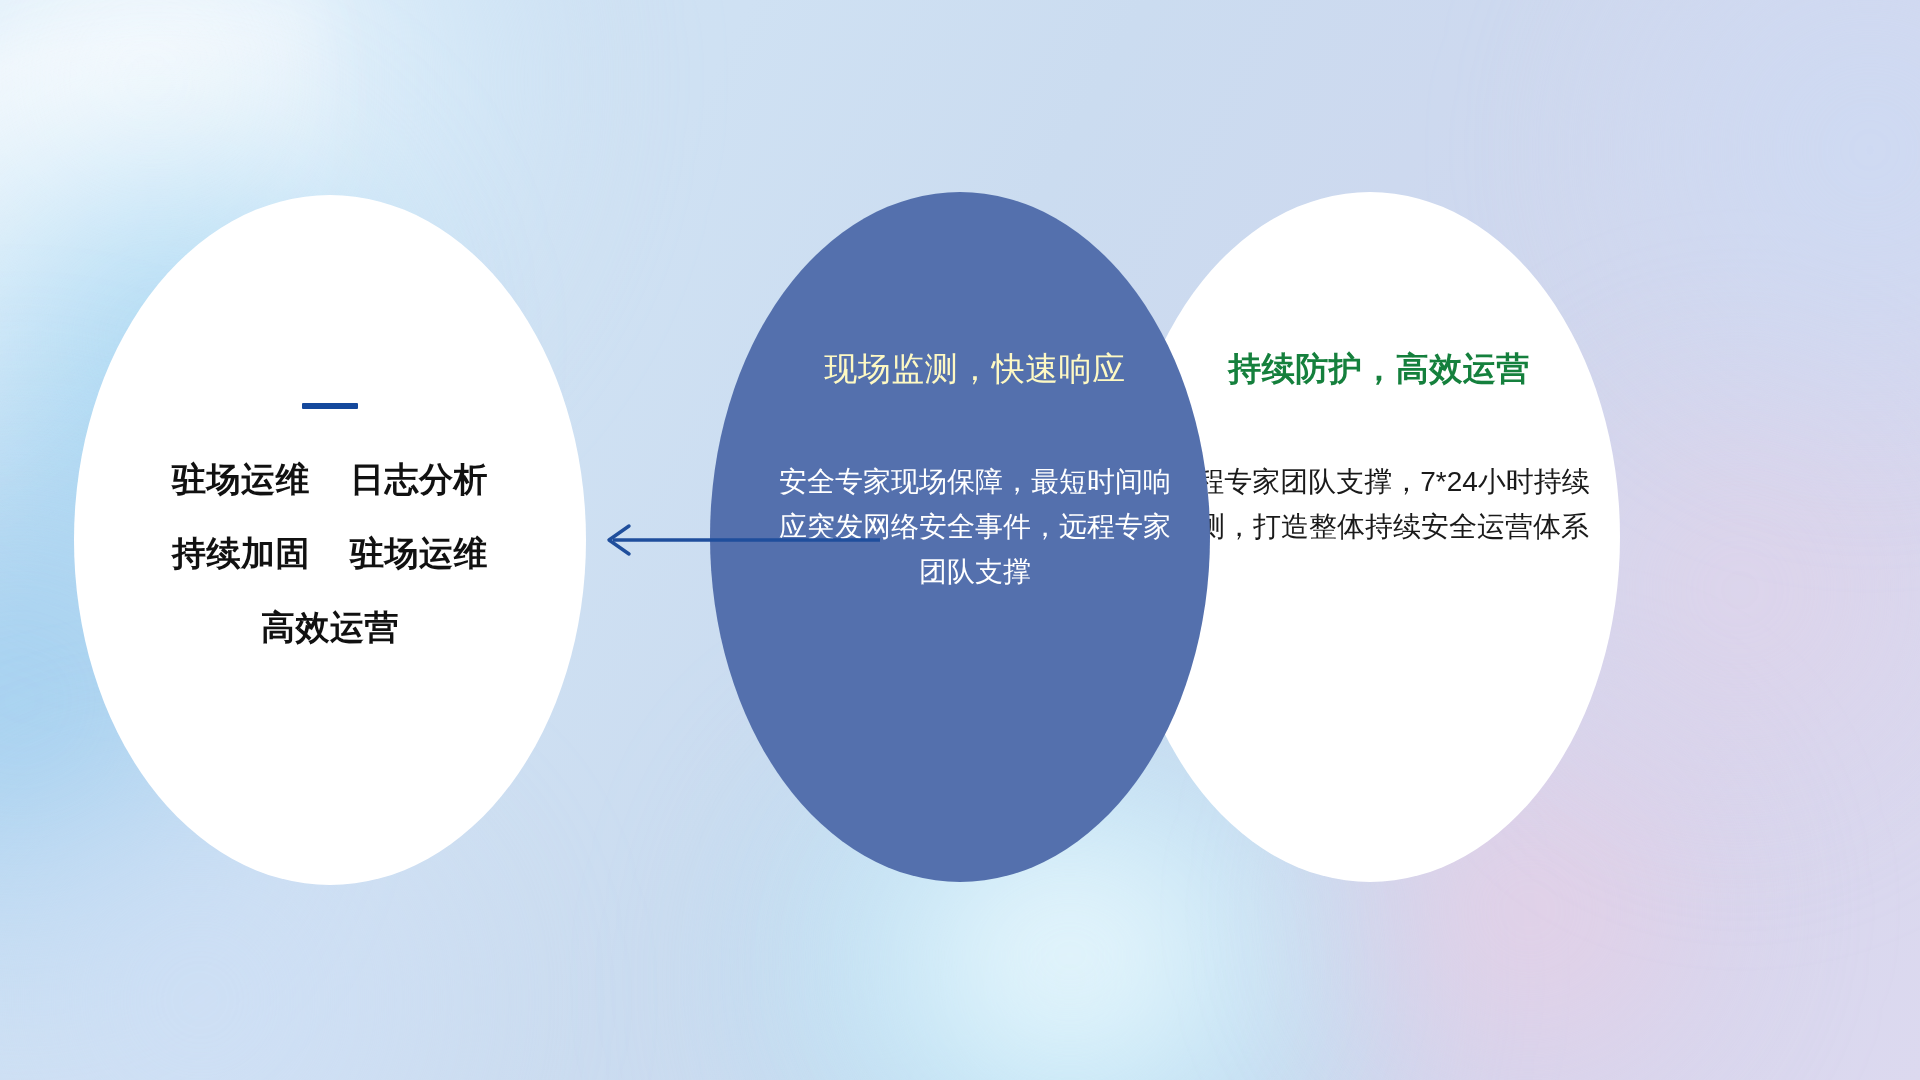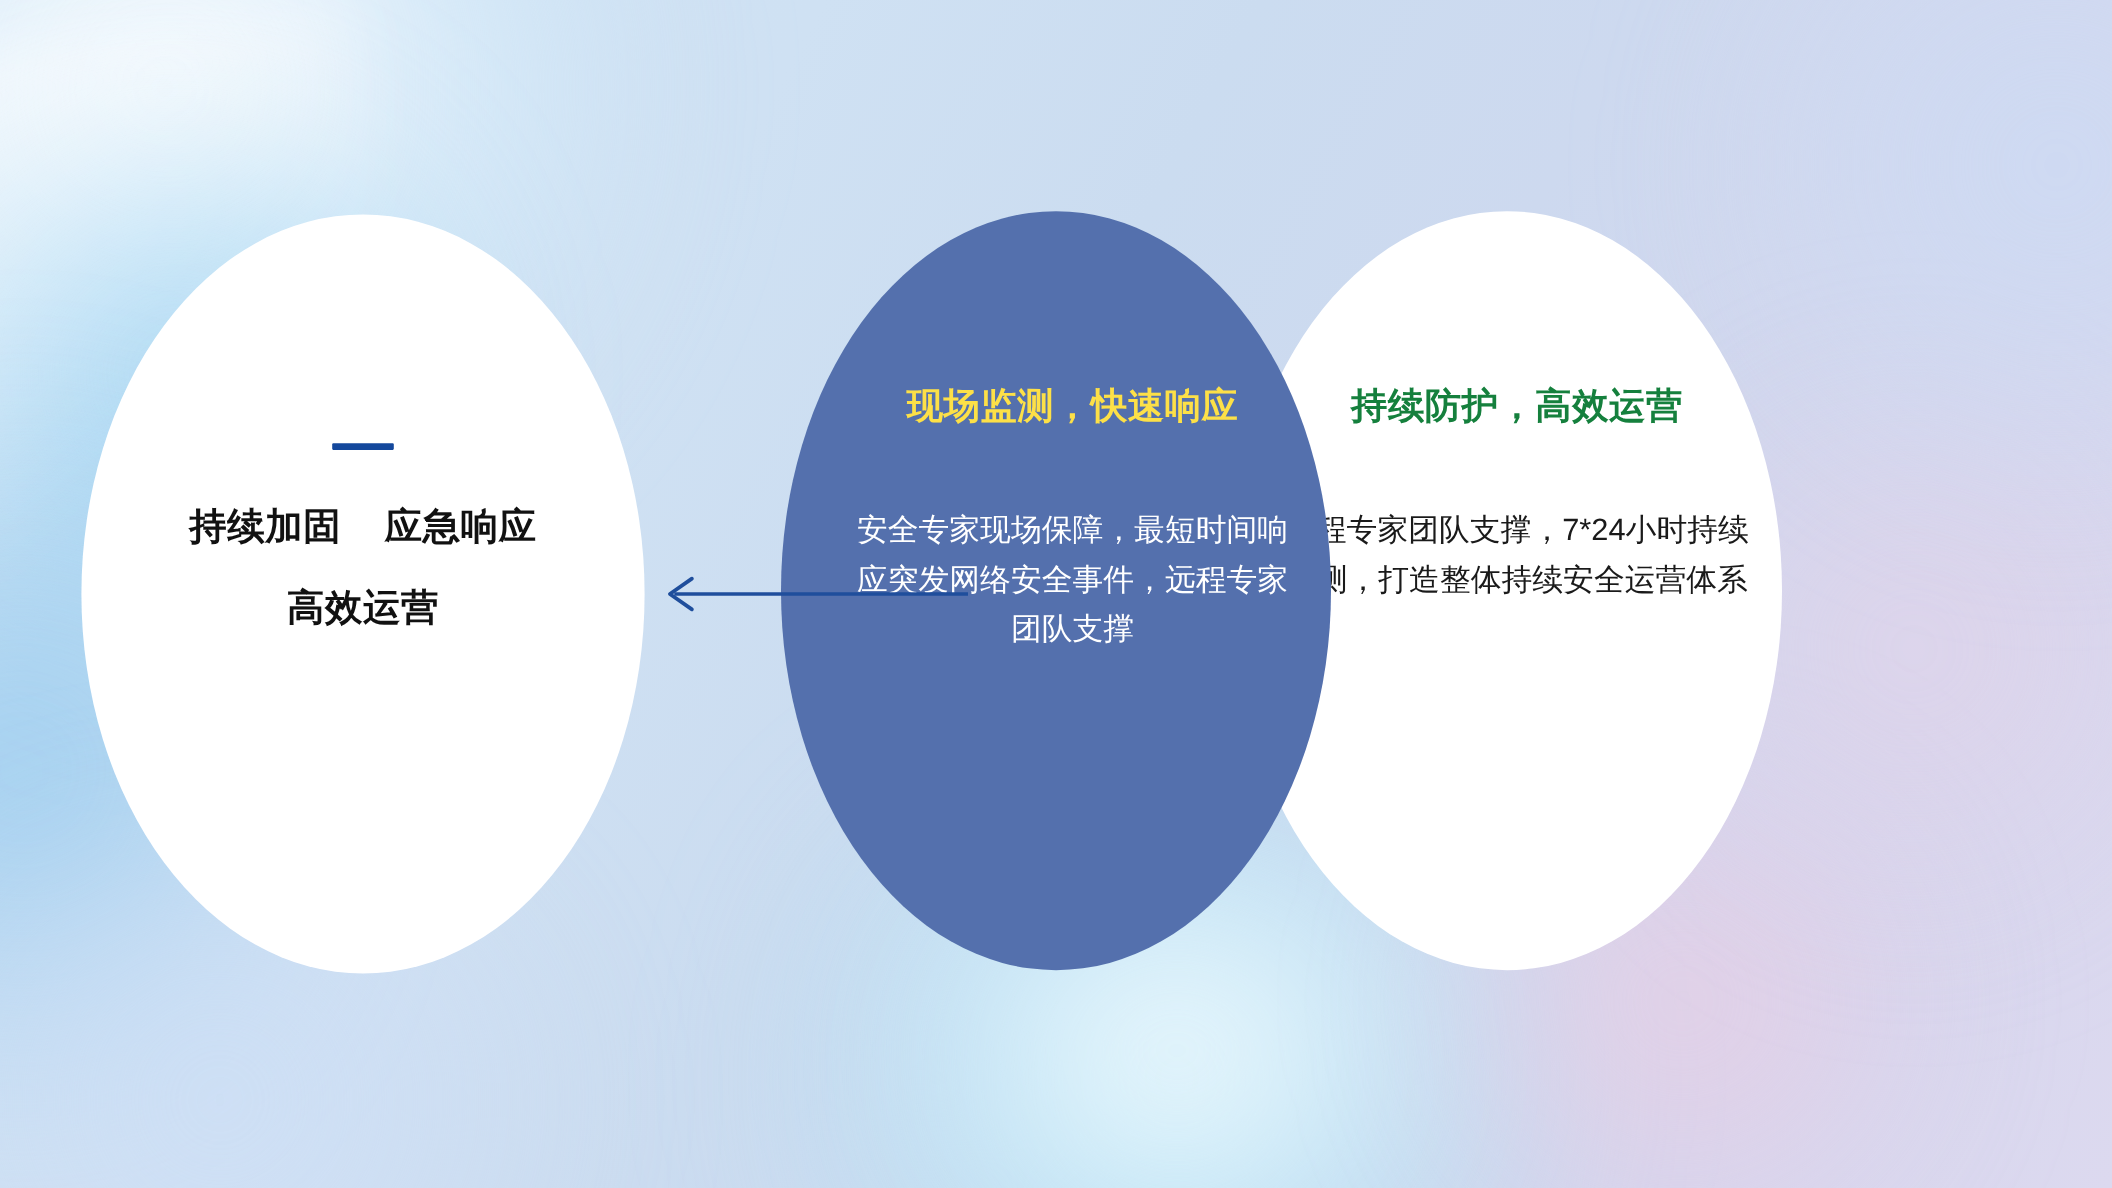--- a/index.html
+++ b/index.html
@@ -165,23 +165,23 @@
   
   #circle-middle .card-inner {
     position: absolute;
     left: 48px;
     right: 18px;
     top: 0;
     text-align: center;
   }
   #mid-title {
     margin-top: 155px;
-    color: #fde047;
+    color: #fef9c3;
     font-size: 33px;
-    font-weight: 700;
+    font-weight: 400;
     letter-spacing: 0.5px;
     white-space: nowrap;
   }
   #mid-body {
     margin-top: 68px;
     color: #ffffff;
     font-size: 28px;
     font-weight: 400;
     line-height: 1.6;
     text-align: center;
@@ -238,21 +238,22 @@
   <div class="bg-glow glow-midwhite"></div>
   <div class="bg-glow glow-pink"></div>
   <div class="bg-glow glow-pink2"></div>
   <div class="bg-glow glow-rightblue"></div>
   <div class="bg-streak"></div>
 
   <div class="circle" id="circle-left">
     <div class="left-inner">
       <div id="left-divider"></div>
       <div class="left-lines">
-        <div class="left-line">持续加固    应急响应</div>
+        <div class="left-line">驻场运维    日志分析</div>
+        <div class="left-line">持续加固    驻场运维</div>
         <div class="left-line">高效运营</div>
       </div>
     </div>
   </div>
 
   <div id="flow-arrow">
     <svg width="285" height="50" viewBox="0 0 285 50" xmlns="http://www.w3.org/2000/svg">
       <line x1="285" y1="25" x2="18" y2="25" stroke="#1f4e9c" stroke-width="3.4"></line>
       <polyline points="34,11 14,25 34,39" fill="none" stroke="#1f4e9c" stroke-width="3.4" stroke-linecap="round" stroke-linejoin="round"></polyline>
     </svg>

